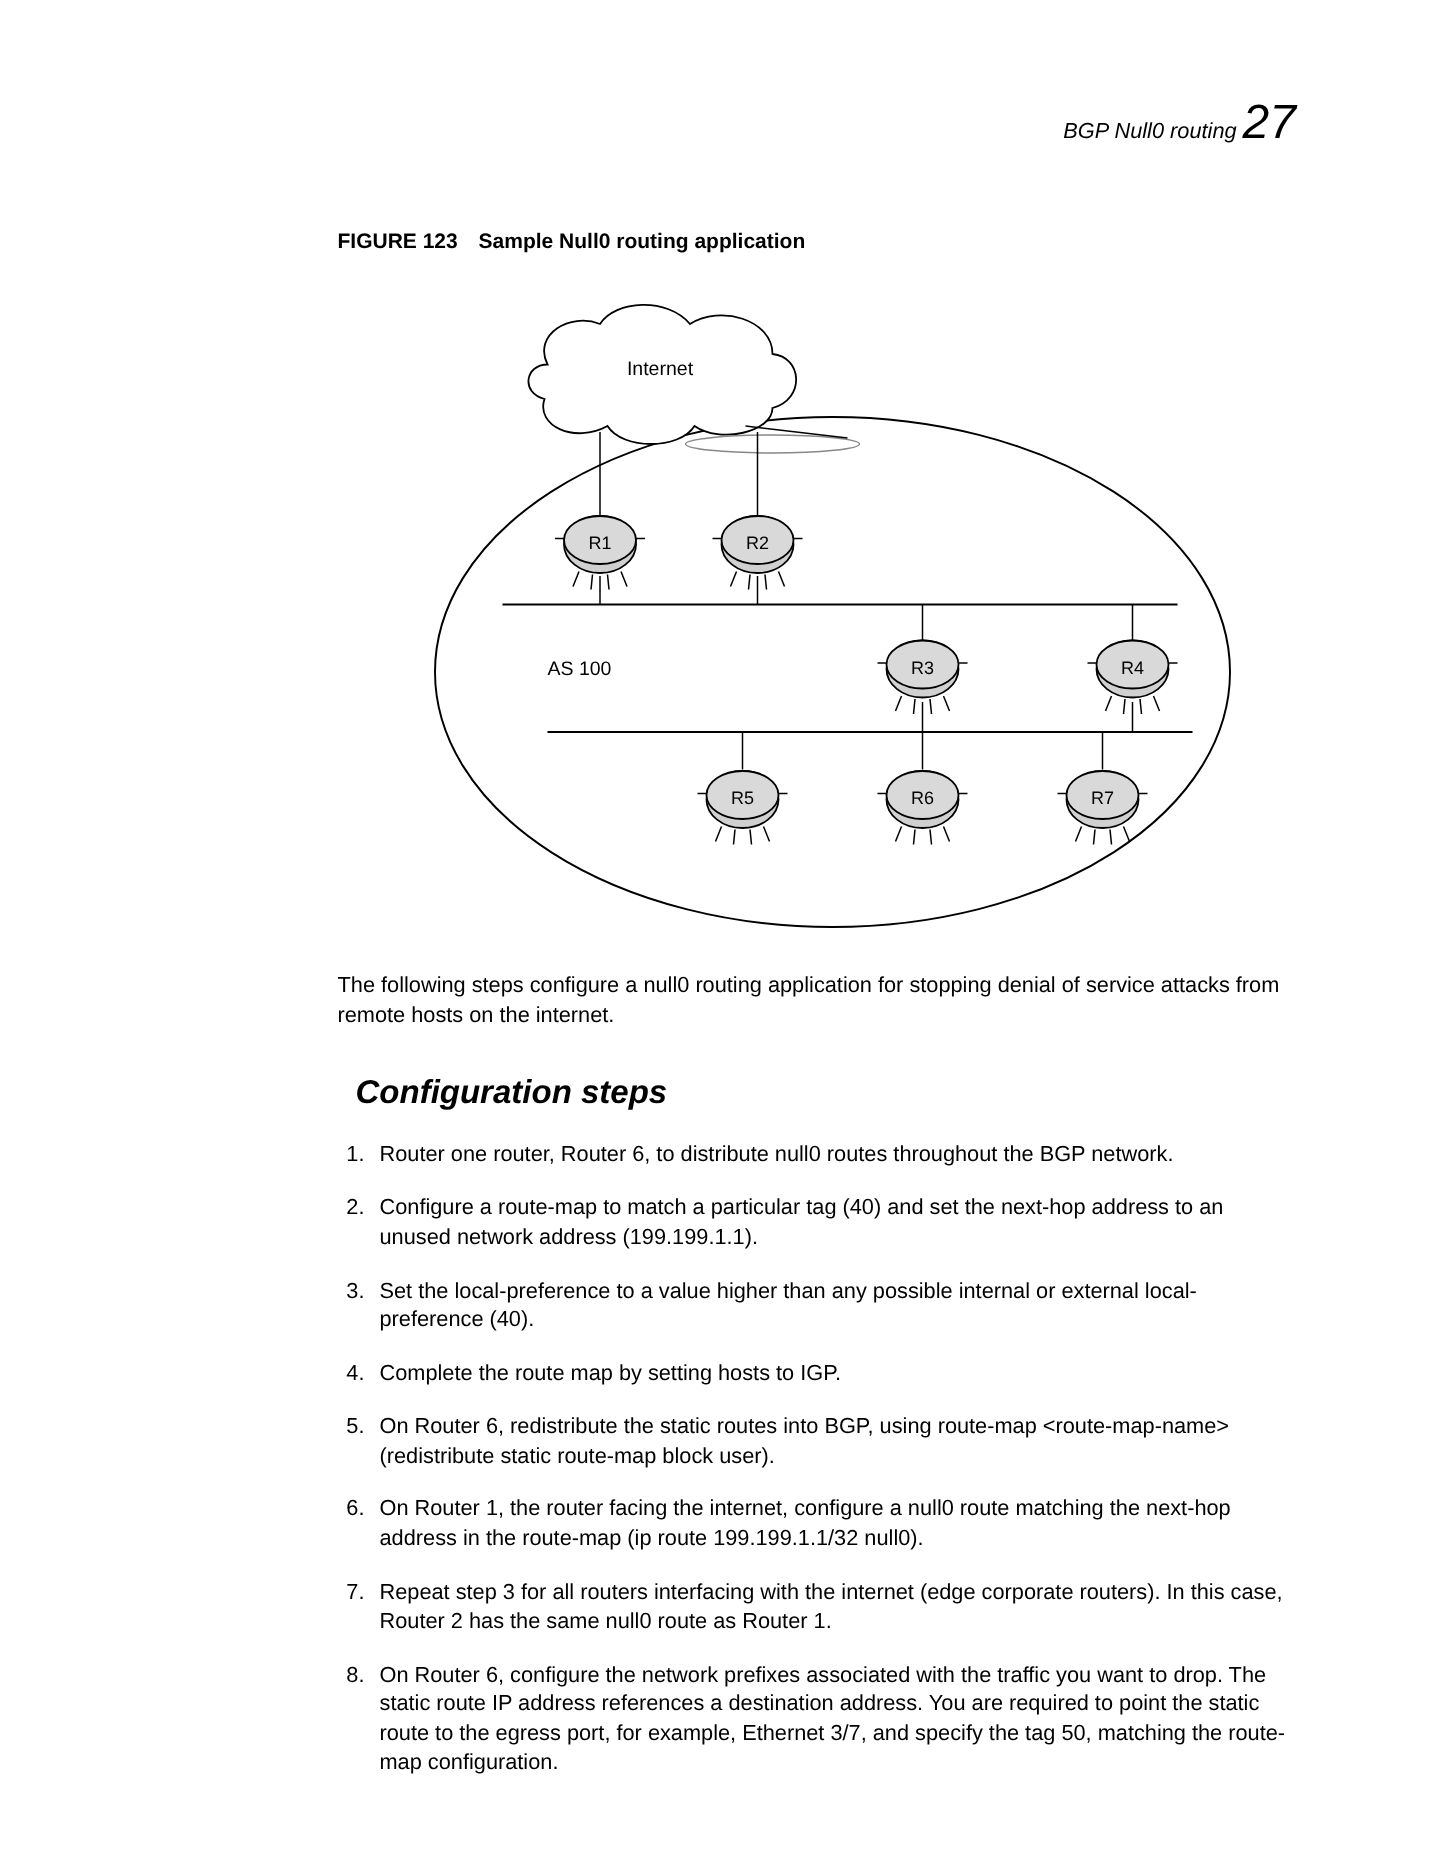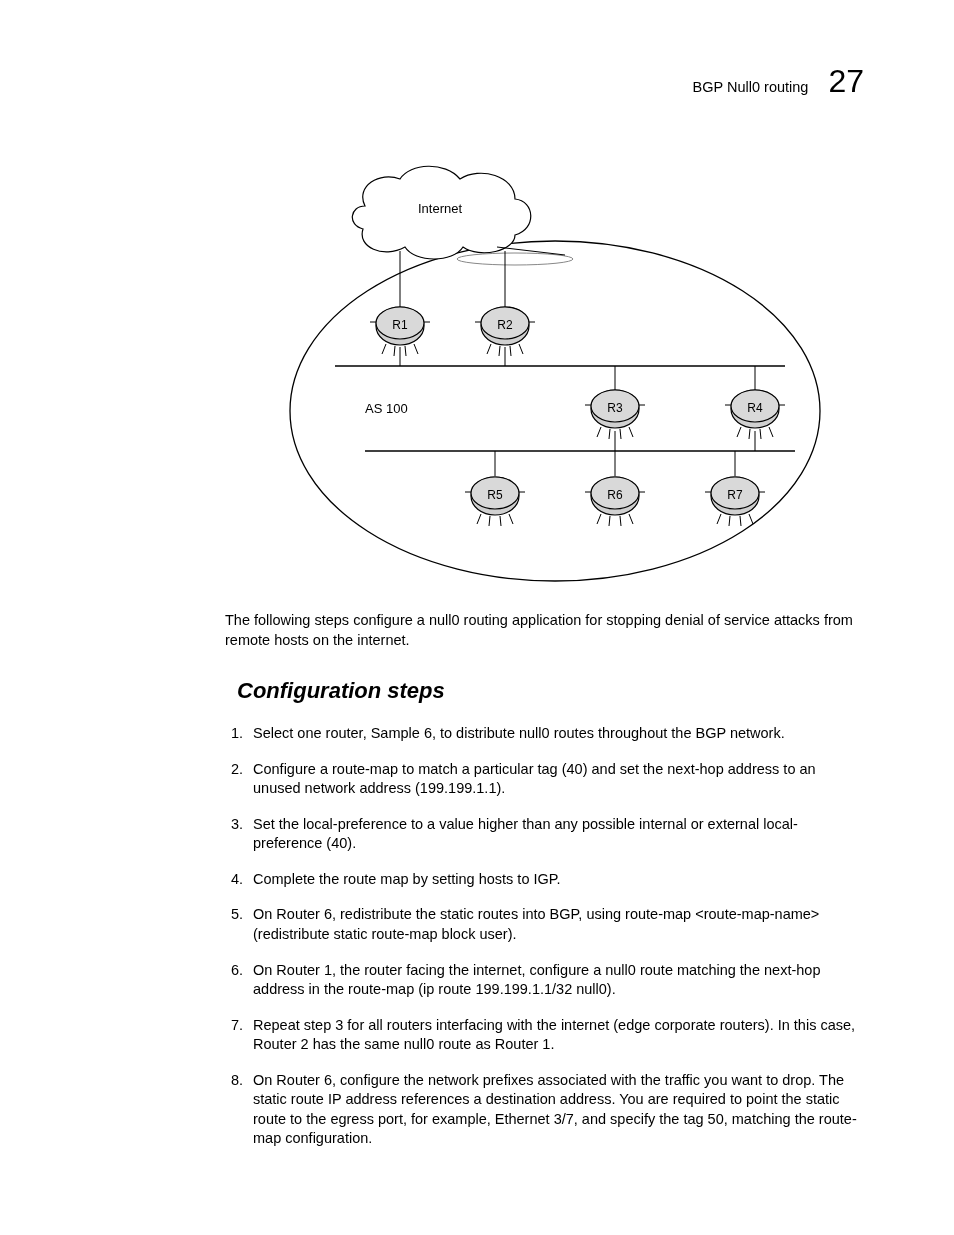--- a/index.html
+++ b/index.html
@@ -14,22 +14,23 @@
     position: relative;
     box-sizing: border-box;
     padding: 60px 90px 40px 225px;
     font-size: 14.5px;
     line-height: 1.35;
   }
   .running-header {
     display: flex;
     justify-content: flex-end;
     align-items: baseline;
-    gap: 20px;
+    gap: 4px;
     margin-bottom: 48px;
+    font-style: italic;
   }
   .running-title {
     font-size: 14.5px;
   }
   .chapter-number {
     font-size: 32px;
     font-weight: 400;
   }
   .figure-caption {
     font-weight: bold;
@@ -67,20 +68,24 @@
 </head>
 <body>
 
 <div class="page">
 
   <div class="running-header">
     <span class="running-title">BGP Null0 routing</span>
     <span class="chapter-number">27</span>
   </div>
 
+  <div class="figure-caption">
+    <span>FIGURE 123</span>
+    <span class="fig-title">Sample Null0 routing application</span>
+  </div>
 
   <div class="diagram-box">
     <svg viewBox="0 0 560 440" width="560" height="440">
       <defs>
         <g id="router">
           <line x1="-30" y1="-4" x2="30" y2="-4" stroke="#000" stroke-width="1"></line>
           <ellipse cx="0" cy="0" rx="24" ry="19" fill="#d0d0d0" stroke="#000" stroke-width="1.2"></ellipse>
           <ellipse cx="0" cy="-3" rx="24" ry="16" fill="#d9d9d9" stroke="#000" stroke-width="1.2"></ellipse>
           <line x1="-14" y1="18" x2="-18" y2="28" stroke="#000"></line>
           <line x1="-5" y1="20" x2="-6" y2="30" stroke="#000"></line>
@@ -161,21 +166,21 @@
 
       <text x="100" y="262" font-size="13">AS 100</text>
     </svg>
   </div>
 
   <p class="intro-para">The following steps configure a null0 routing application for stopping denial of service attacks from remote hosts on the internet.</p>
 
   <h3 class="section-head">Configuration steps</h3>
 
   <ol class="steps">
-    <li>Select one router, Sample 6, to distribute null0 routes throughout the BGP network.</li>
+    <li>Router one router, Router 6, to distribute null0 routes throughout the BGP network.</li>
     <li>Configure a route-map to match a particular tag (40) and set the next-hop address to an unused network address (199.199.1.1).</li>
     <li>Set the local-preference to a value higher than any possible internal or external local-preference (40).</li>
     <li>Complete the route map by setting hosts to IGP.</li>
     <li>On Router 6, redistribute the static routes into BGP, using route-map &lt;route-map-name&gt; (redistribute static route-map block user).</li>
     <li>On Router 1, the router facing the internet, configure a null0 route matching the next-hop address in the route-map (ip route 199.199.1.1/32 null0).</li>
     <li>Repeat step 3 for all routers interfacing with the internet (edge corporate routers). In this case, Router 2 has the same null0 route as Router 1.</li>
     <li>On Router 6, configure the network prefixes associated with the traffic you want to drop. The static route IP address references a destination address. You are required to point the static route to the egress port, for example, Ethernet 3/7, and specify the tag 50, matching the route-map configuration.</li>
   </ol>
 
 </div>

